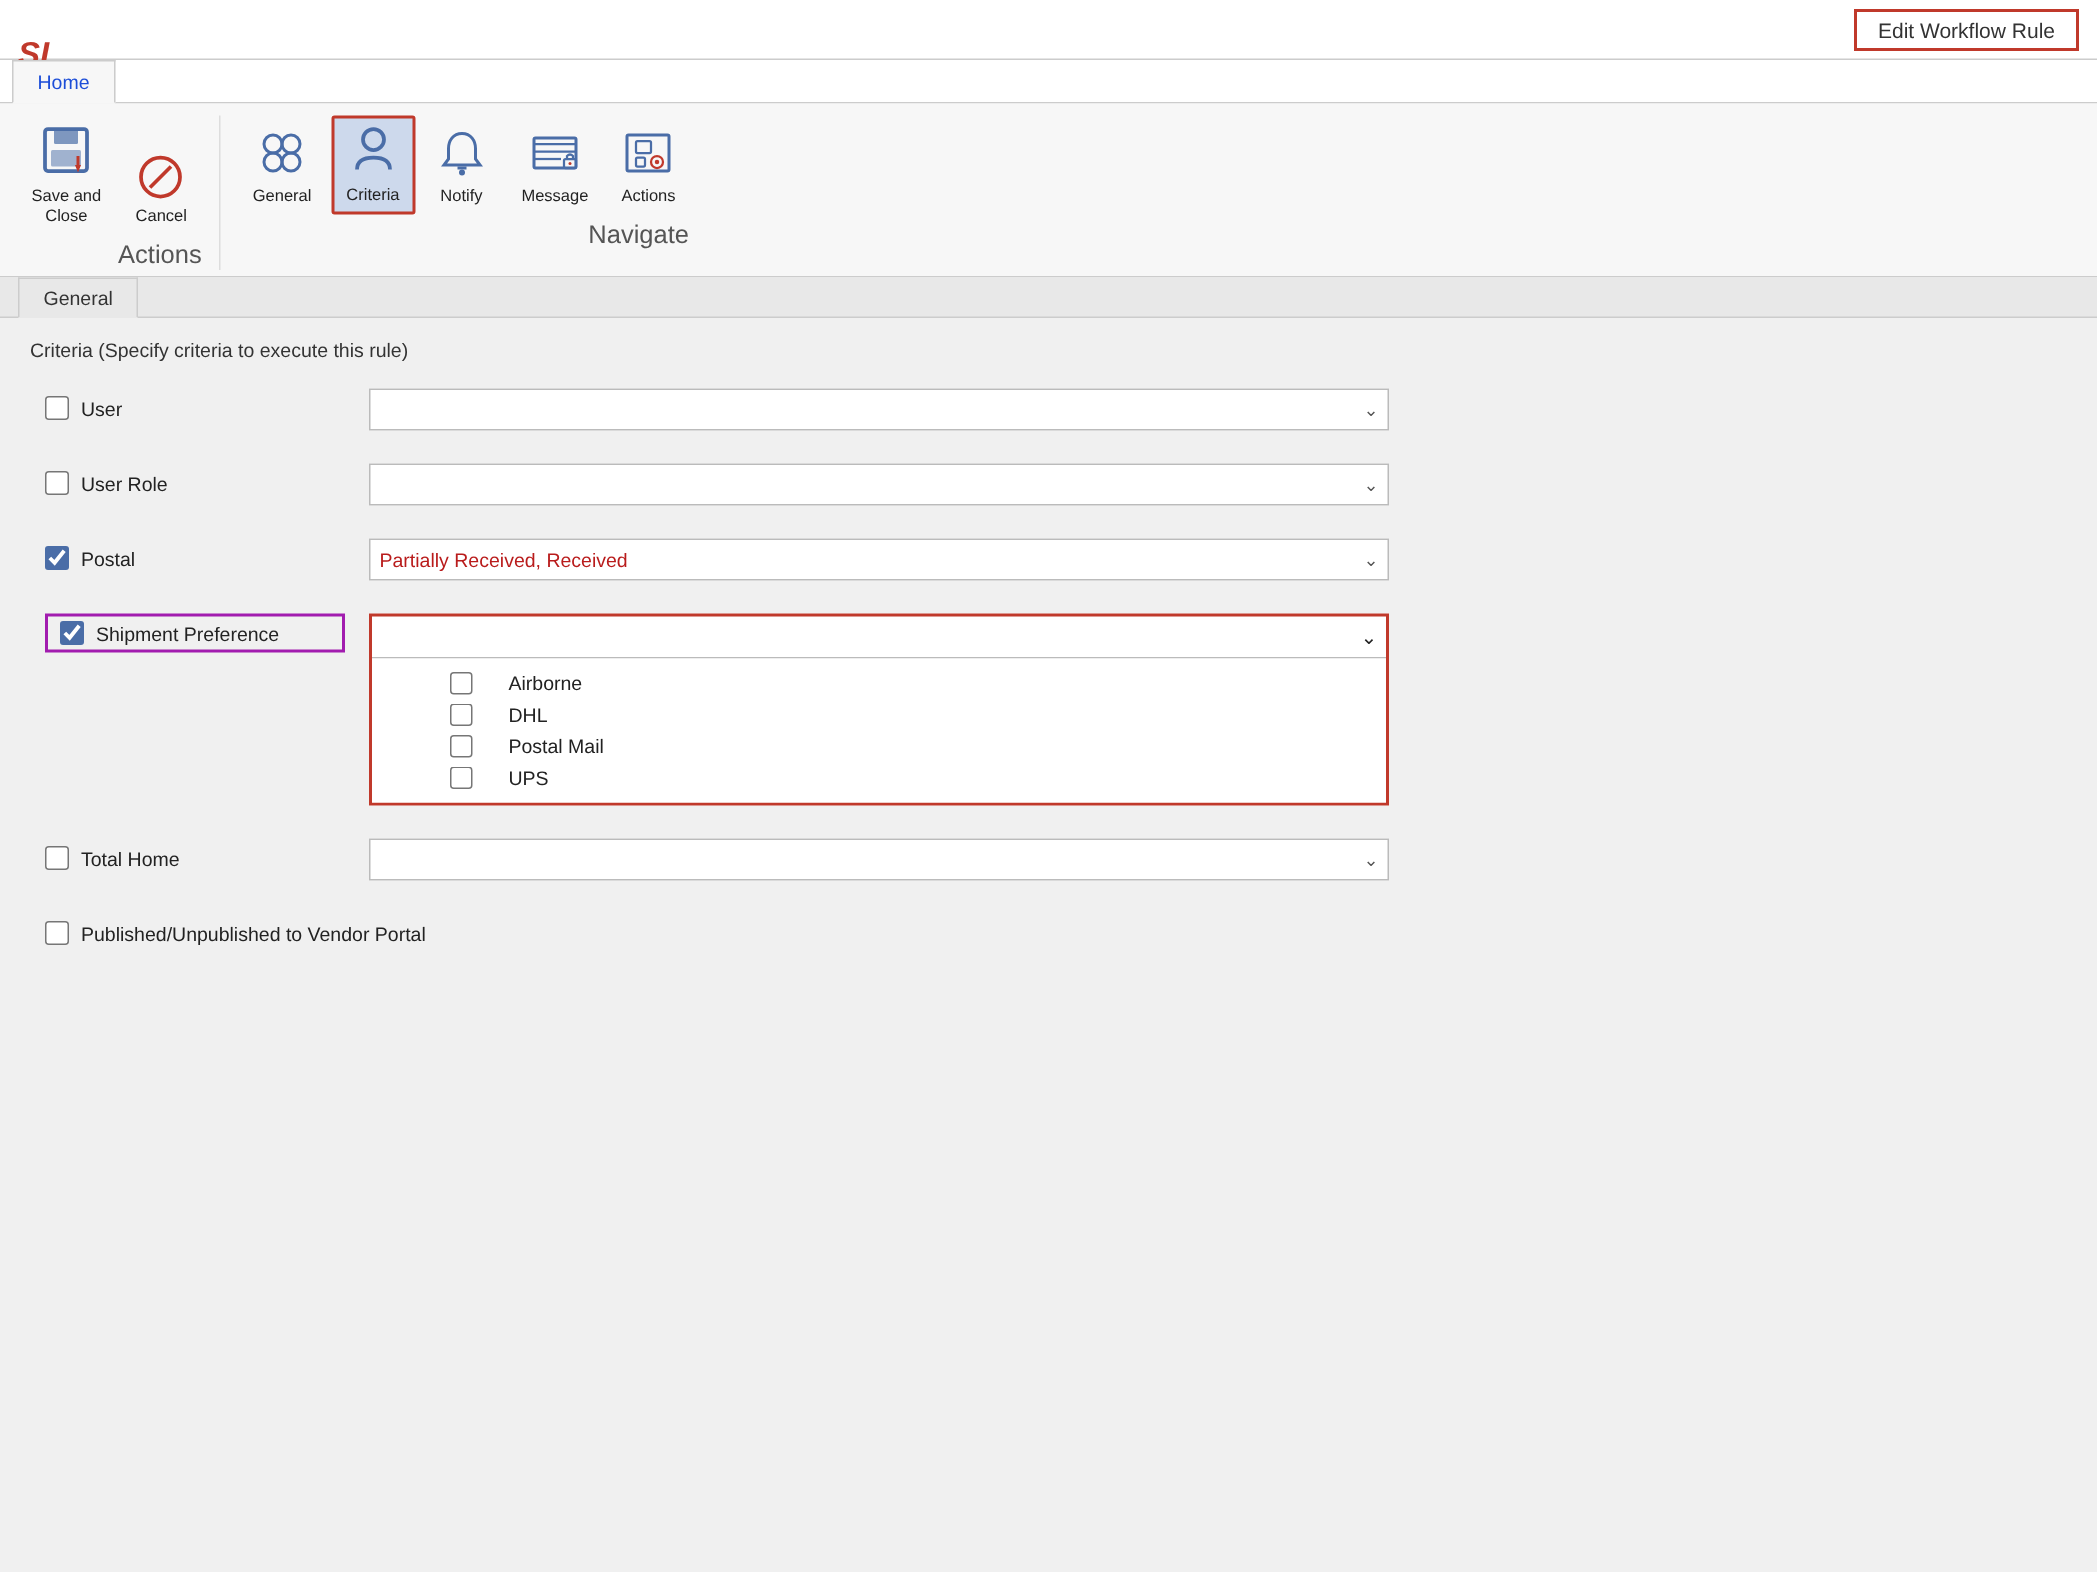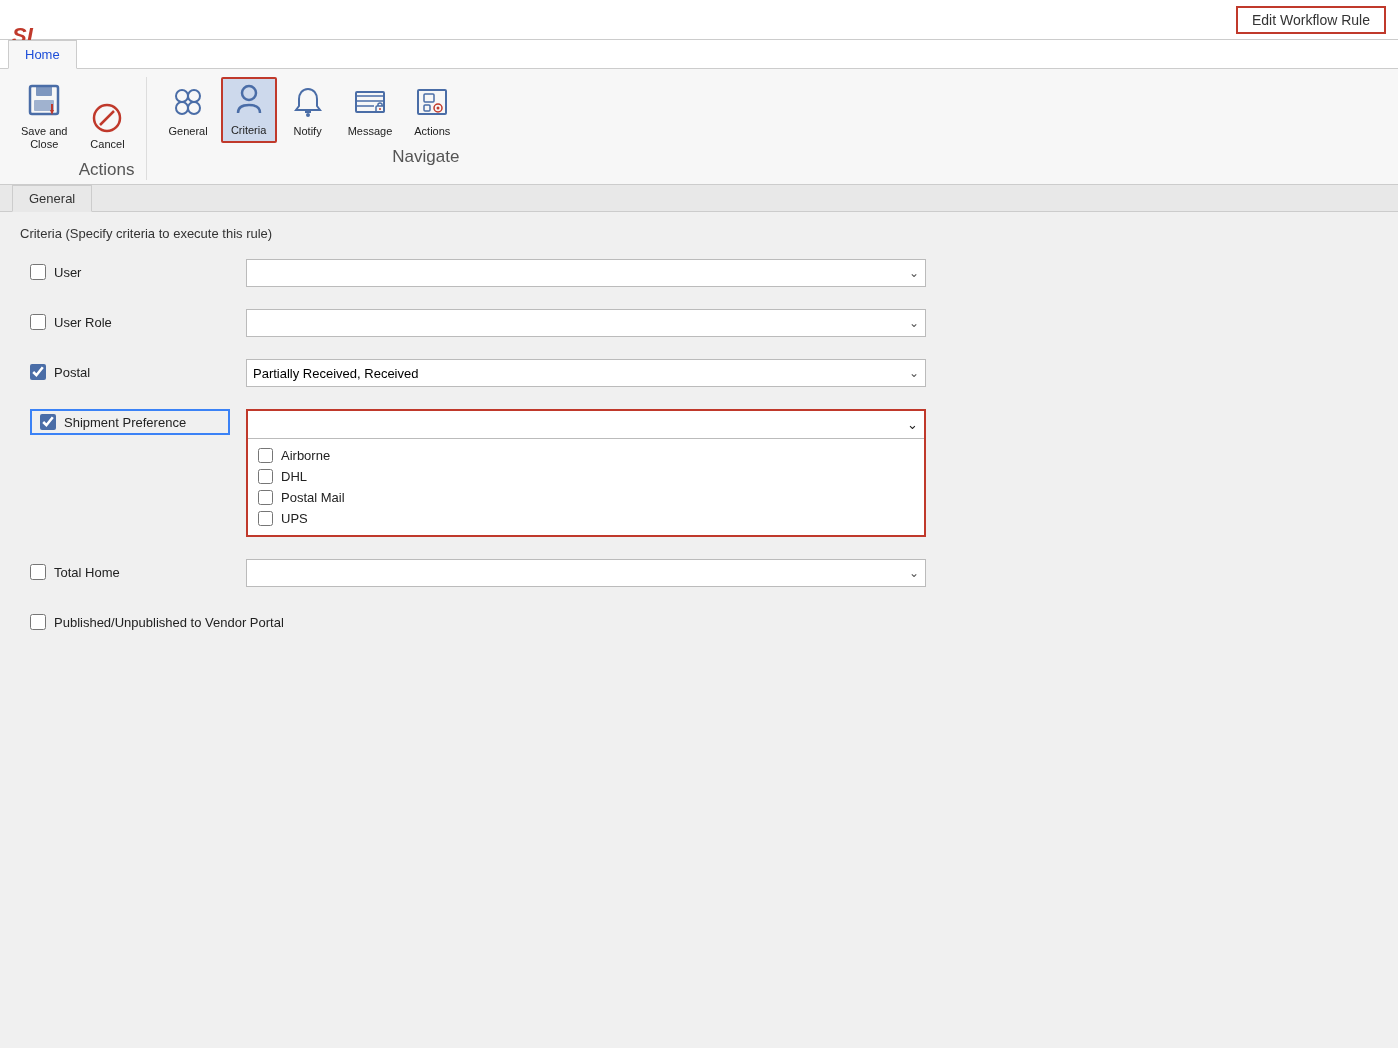--- a/index.html
+++ b/index.html
@@ -159,21 +159,21 @@
       min-width: 200px;
       font-size: 13px;
       padding-top: 5px;
     }
     .checkbox-label input[type="checkbox"] {
       width: 16px;
       height: 16px;
       accent-color: #4a6da7;
     }
     .checkbox-label.highlighted {
-      border: 2px solid #3b82f6;
+      border: 2px solid #a21caf;
       padding: 3px 8px;
       background: transparent;
     }
     .field-container {
       flex: 1;
       max-width: 680px;
     }
     .dropdown-field {
       width: 100%;
       height: 28px;
@@ -184,21 +184,21 @@
       justify-content: space-between;
       padding: 0 6px;
       font-size: 13px;
       cursor: pointer;
     }
     .dropdown-arrow {
       font-size: 12px;
       color: #555;
     }
     .dropdown-value {
-      color: #000000;
+      color: #b91c1c;
     }
 
     
     .shipment-field-wrapper {
       display: flex;
       flex-direction: column;
       flex: 1;
       max-width: 680px;
     }
     .shipment-dropdown-open {
@@ -213,24 +213,25 @@
       height: 28px;
       border-bottom: 1px solid #bbb;
     }
     .shipment-dropdown-list {
       padding: 6px 10px;
       background: #fff;
     }
     .shipment-option {
       display: flex;
       align-items: flex-start;
-      gap: 8px;
+      gap: 24px;
       padding: 3px 0;
       font-size: 13px;
       cursor: pointer;
+      margin-left: 42px;
     }
     .shipment-option input[type="checkbox"] {
       width: 15px;
       height: 15px;
     }
   </style>
 </head>
 <body>
 
 <div class="top-bar">

